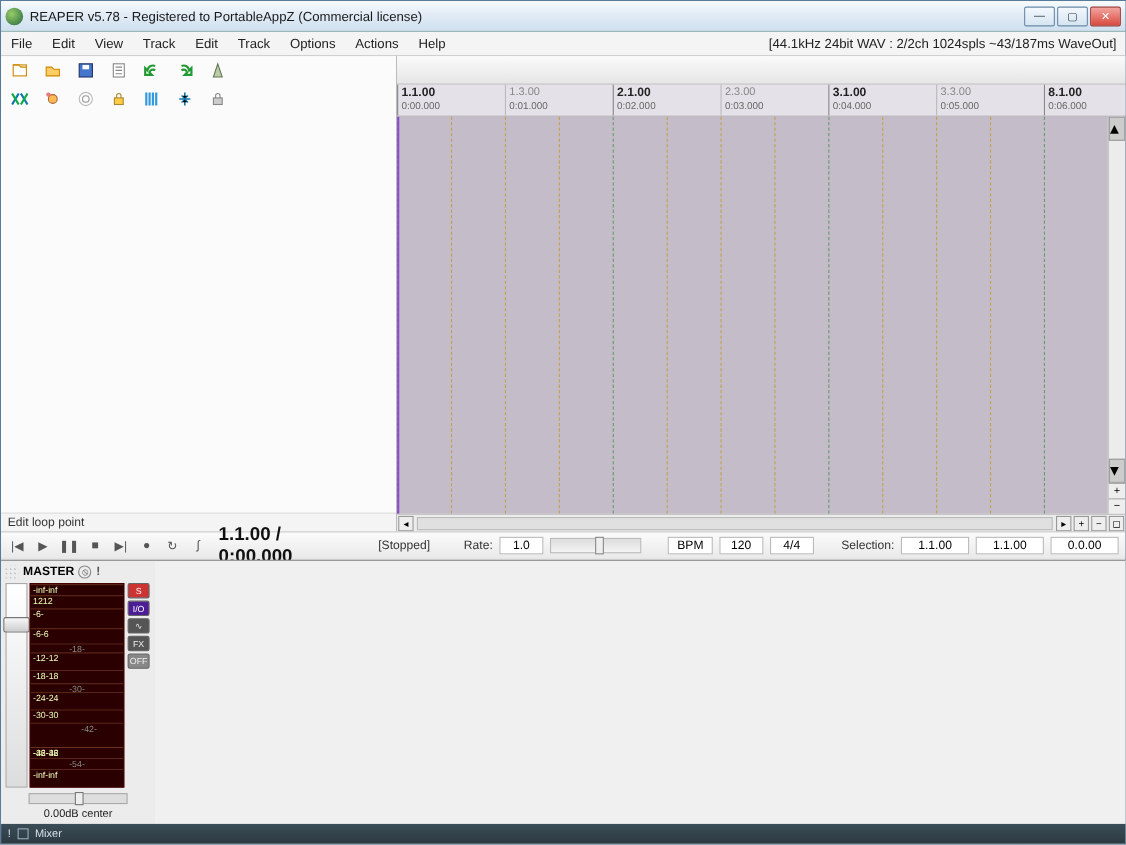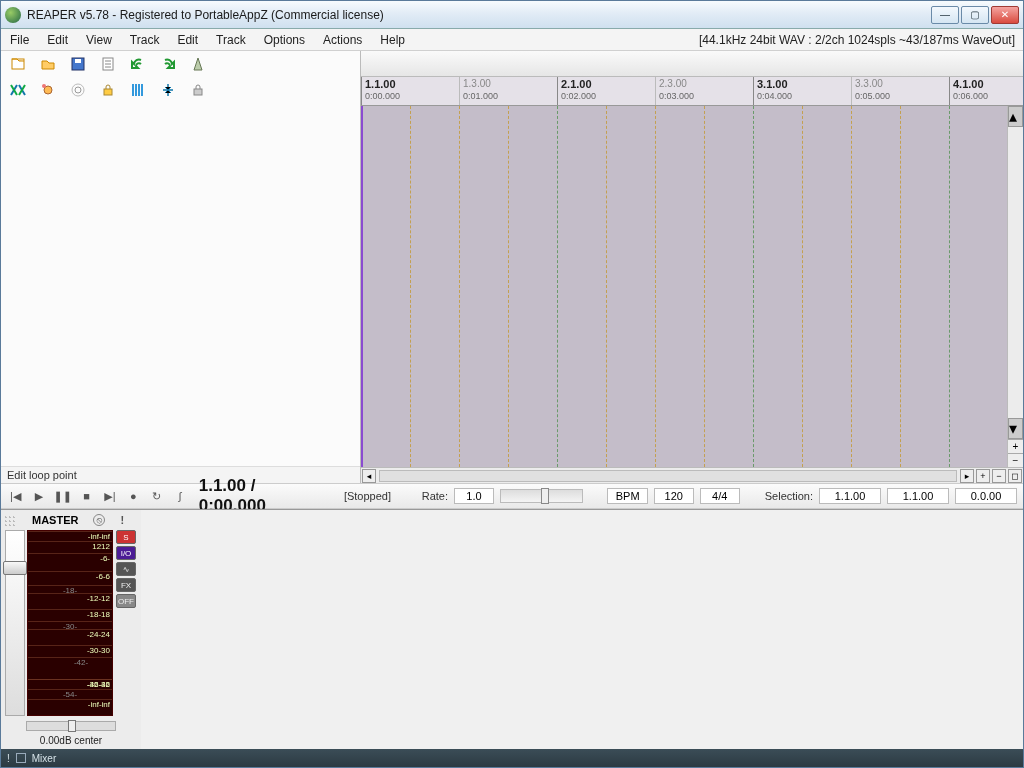--- a/index.html
+++ b/index.html
@@ -50,28 +50,28 @@
 .transport { height:26px; background:linear-gradient(#fbfbfb,#e9e9e9); border-top:1px solid #ccc; border-bottom:1px solid #ccc; display:flex; align-items:center; padding:0 6px; gap:6px; font-size:11px;}
 .transport .tbtn { width:18px;height:18px;display:flex;align-items:center;justify-content:center;color:#555;}
 .transport .timecode { font-size:17px; font-weight:bold; color:#111; padding:0 4px;}
 .transport .lbl { color:#333;padding-left:11px; }
 .transport .field { border:1px solid #bbb; background:#fff; padding:1px 8px; min-width:40px; text-align:center;}
 .transport .slider { width:86px; height:14px; background:linear-gradient(#ddd,#f4f4f4); border:1px solid #bbb; position:relative;}
 .transport .slider .knob { position:absolute; top:-2px; left:40px; width:8px; height:16px; background:#eee; border:1px solid #888;}
 
 .mixer { height:240px; background:#f0f0f0; border-top:1px solid #999; display:flex; }
 .master { width:140px; background:#ececec; display:flex; flex-direction:column; padding:2px 2px 0 2px;}
-.master-head { display:flex; gap:15px; font-size:11px; padding:2px;}
+.master-head { display:flex; gap:4px; font-size:11px; padding:2px;}
 .master-head .grip { width:12px;height:12px;background:linear-gradient(45deg,#bbb 25%,transparent 25%) 0 0/4px 4px;}
 .master-head .no { width:12px;height:12px;border:1px solid #888;border-radius:50%;display:flex;align-items:center;justify-content:center;font-size:9px;color:#444;}
 .metarea { flex:1; display:flex; gap:2px; padding:2px;}
 .fader { width:20px; background:linear-gradient(#fff,#ddd); border:1px solid #aaa; position:relative;}
 .fader .cap { position:absolute; left:-3px; right:-3px; top:30px; height:14px; background:linear-gradient(#f8f8f8,#ccc); border:1px solid #777; border-radius:2px;}
 .meter { flex:1; background:#2a0000; border:1px solid #400; position:relative; font-size:8px; color:#efb;}
-.mrow { position:absolute; left:0; right:0; display:flex; justify-content:flex-end; padding:0 2px; border-top:1px solid rgba(120,60,40,.6);}
+.mrow { position:absolute; left:0; right:0; display:flex; justify-content:flex-start; padding:0 2px; border-top:1px solid rgba(120,60,40,.6);}
 .mrow.center { justify-content:center; color:#888;}
 .sidefx { width:22px; display:flex; flex-direction:column; gap:2px; align-items:center;}
 .sidefx .chip { width:20px; height:14px; font-size:8px; display:flex;align-items:center;justify-content:center;border:1px solid #666;border-radius:2px; background:#555;color:#eee;}
 .sidefx .chip.red{background:#c33;color:#fff;}
 .sidefx .chip.grn{background:#4c1d95;color:#fff;}
 .sidefx .chip.gry{background:#888;}
 .pan { height:16px; display:flex; align-items:center; justify-content:center; gap:4px;}
 .pan .ptrack{ width:90px;height:10px;background:#ddd;border:1px solid #aaa;position:relative;}
 .pan .pknob{position:absolute;top:-2px;left:41px;width:8px;height:12px;background:#eee;border:1px solid #777;}
 .panlabel { font-size:10px; text-align:center; padding:1px 0 3px 0; color:#222;}
@@ -221,21 +221,21 @@
             </div>
             <div class="rtick major" style="left: 392px;">
               <span class="lab">3.1.00</span>
               <span class="sub">0:04.000</span>
             </div>
             <div class="rtick minor" style="left: 490px;">
               <span class="lab">3.3.00</span>
               <span class="sub">0:05.000</span>
             </div>
             <div class="rtick major" style="left: 588px;">
-              <span class="lab">4.1.00</span>
+              <span class="lab">8.1.00</span>
               <span class="sub">0:06.000</span>
             </div>
           </div>
       </div>
       <div class="arrange" id="arrange">
         <div class="grid g" style="left: 588px;"></div>
           <div class="grid y" style="left: 539px;"></div>
           <div class="grid y" style="left: 490px;"></div>
           <div class="grid y" style="left: 441px;"></div>
           <div class="grid g" style="left: 392px;"></div>

